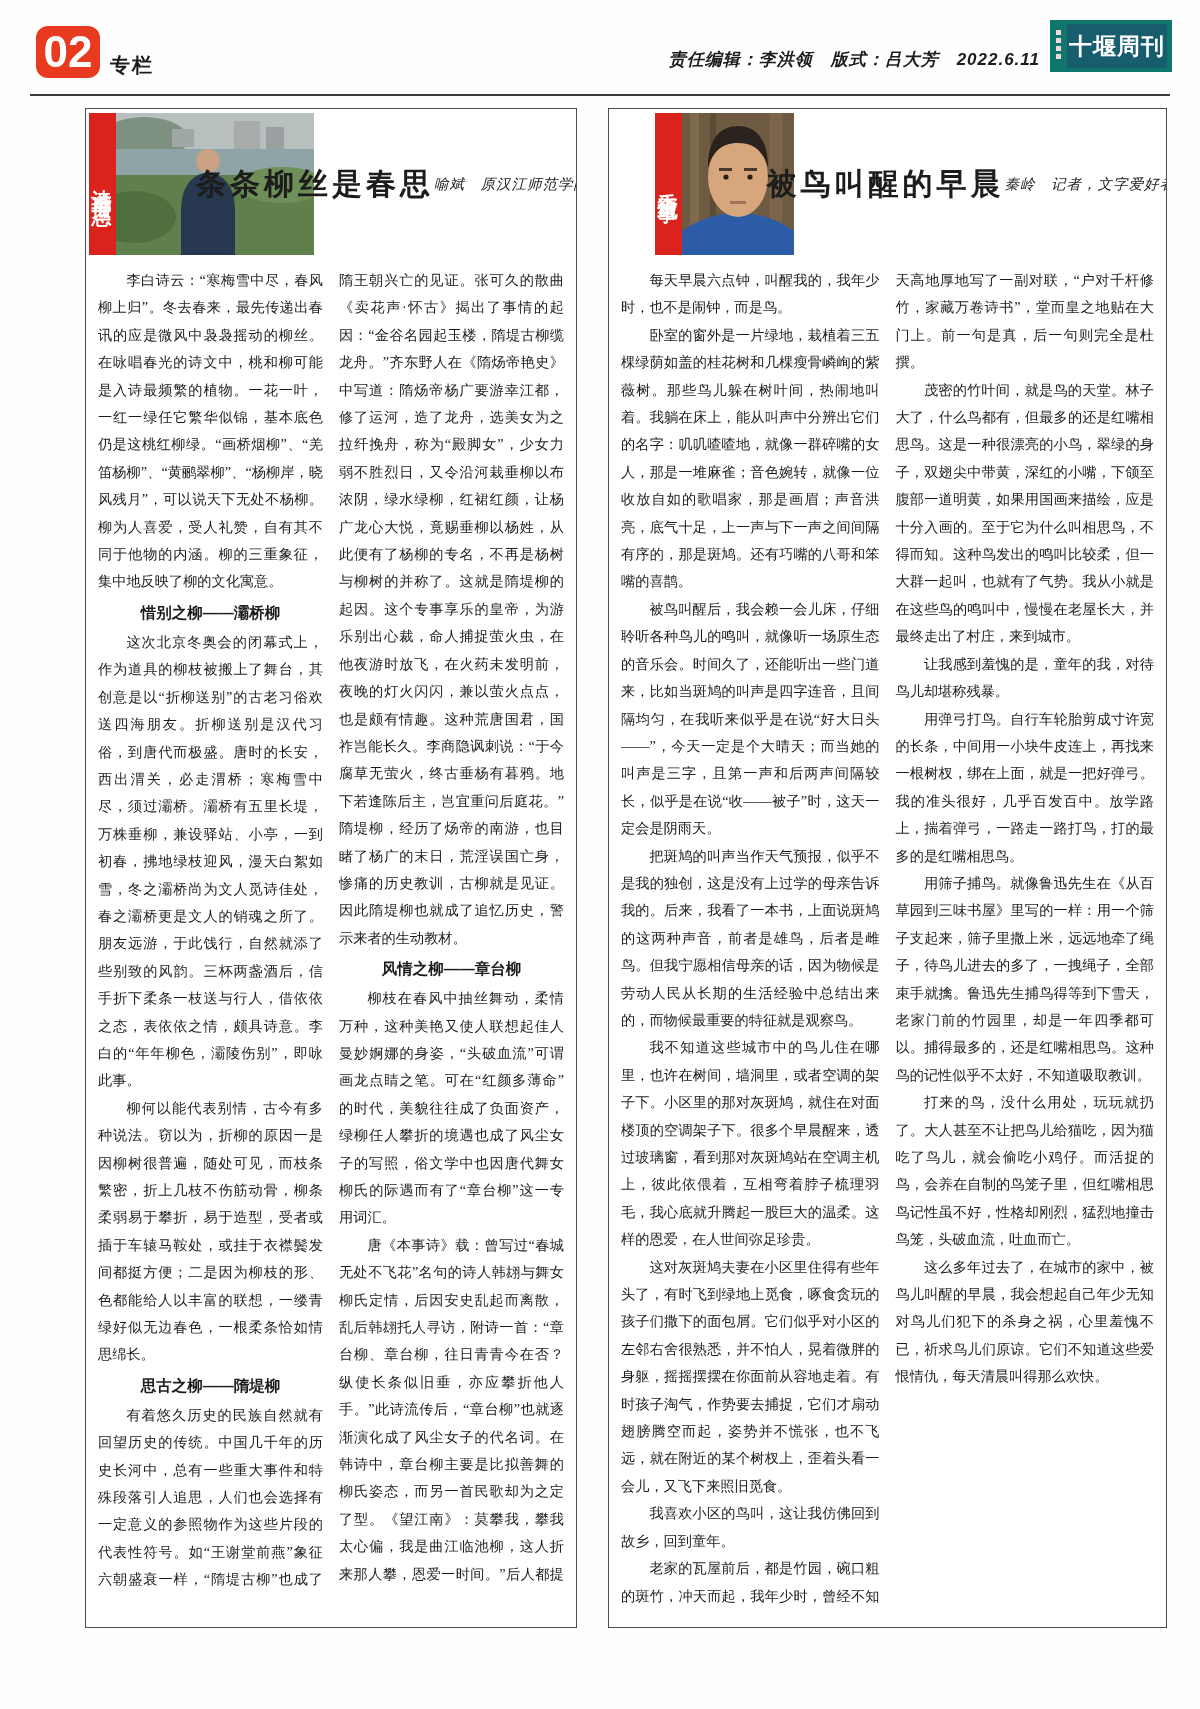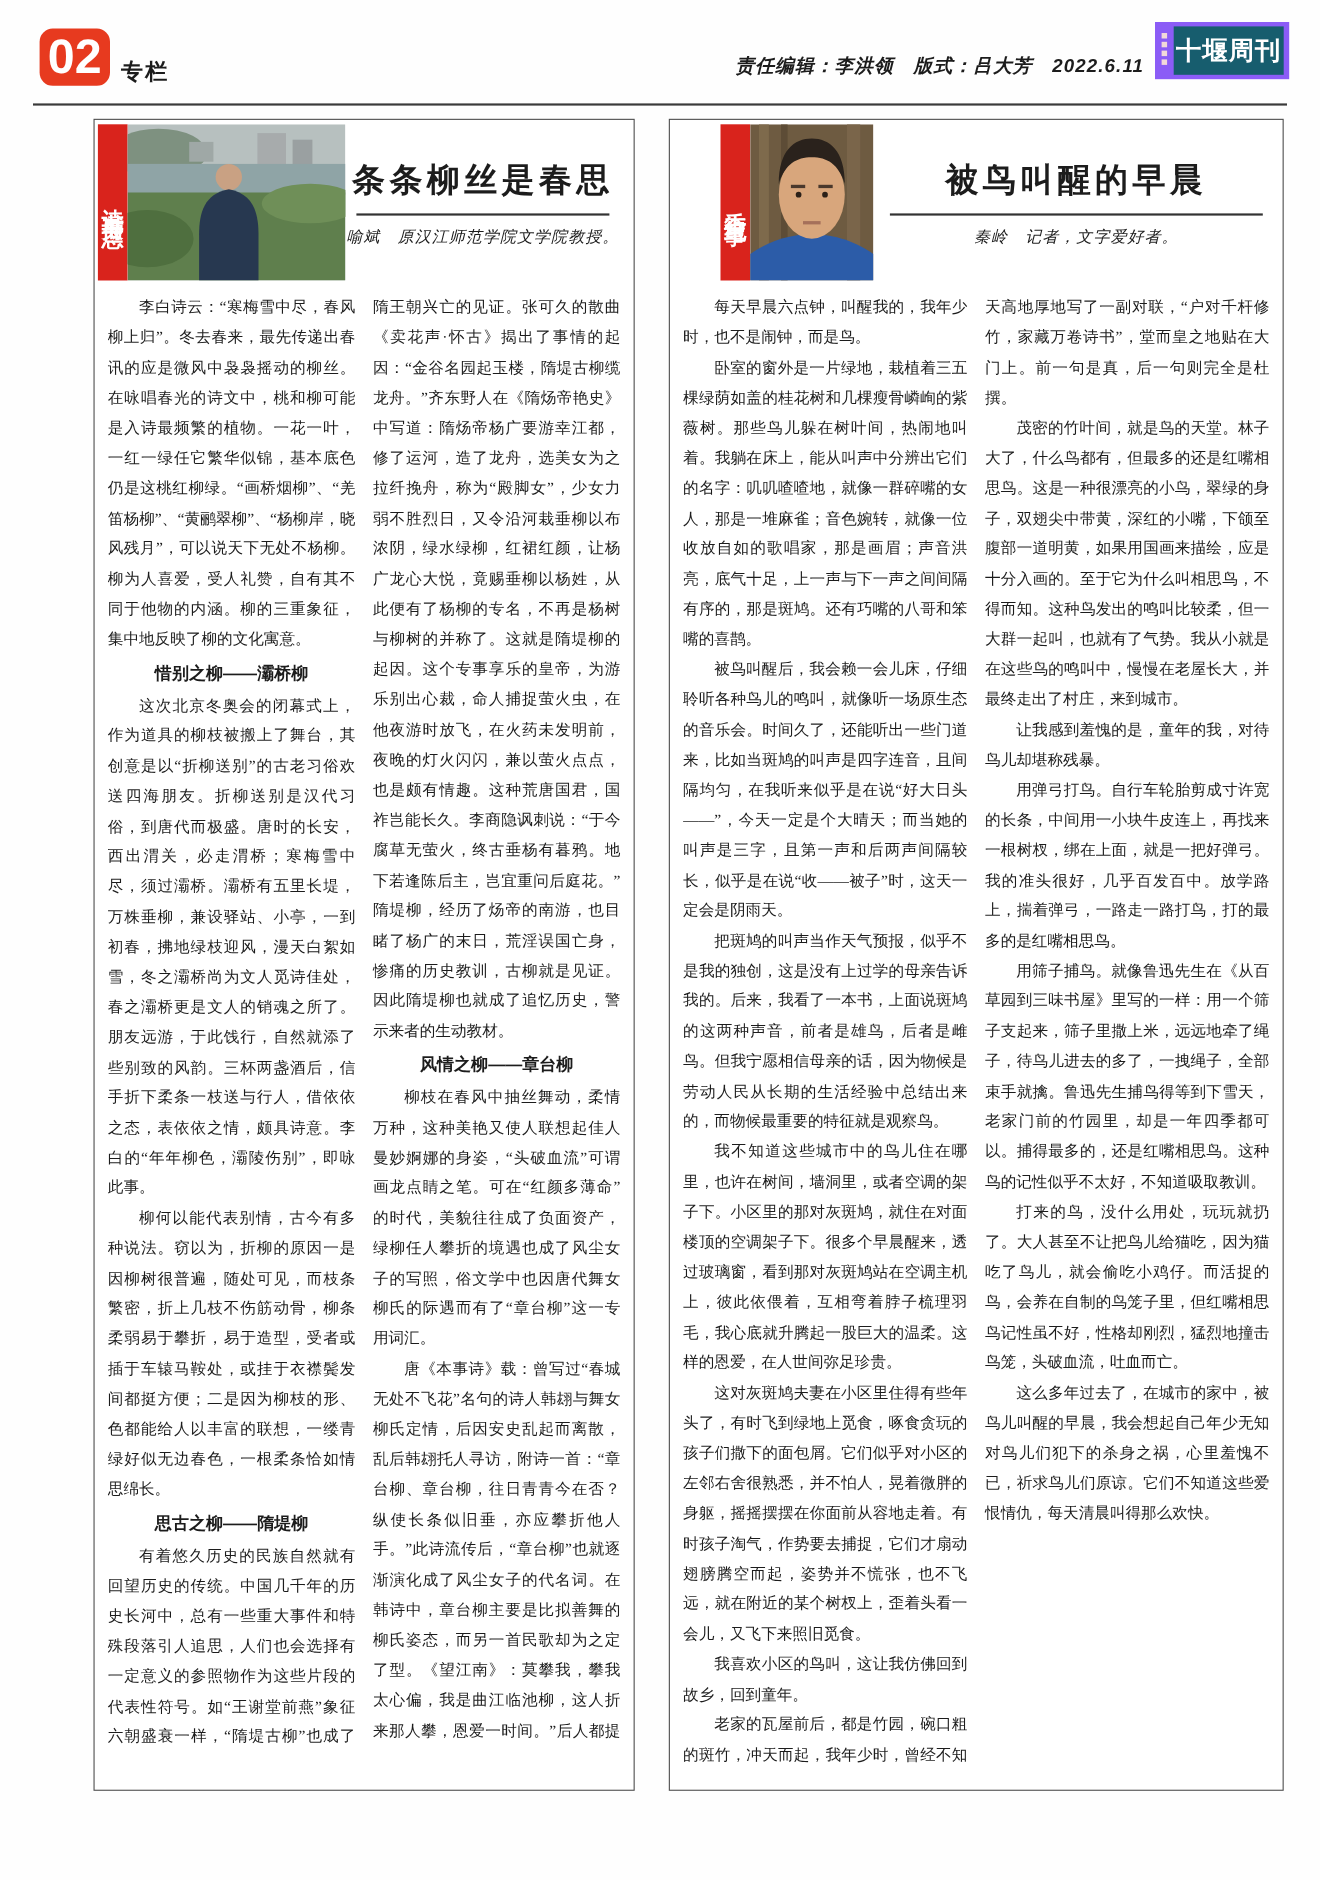--- a/index.html
+++ b/index.html
@@ -20,21 +20,21 @@
     font-family:"Liberation Sans","DejaVu Sans",sans-serif;
     font-size:20px;font-weight:bold;letter-spacing:2px;
   }
   .editor-line{
     position:absolute;right:160px;top:48px;
     font-family:"Liberation Sans","DejaVu Sans",sans-serif;
     font-style:italic;font-weight:bold;font-size:17px;letter-spacing:1px;
   }
   .masthead{
     position:absolute;right:28px;top:20px;width:122px;height:52px;
-    background:#8b5cf6;box-sizing:border-box;padding:4px 5px 4px 17px;
+    background:#0f766e;box-sizing:border-box;padding:4px 5px 4px 17px;
   }
   .masthead-inner{
     width:100%;height:100%;background:#175d6e;color:#fff;
     font-family:"Liberation Sans","DejaVu Sans",sans-serif;
     font-size:23px;font-weight:bold;letter-spacing:1px;
     display:flex;align-items:center;justify-content:center;
   }
   .masthead-marks{position:absolute;left:6px;top:10px;display:flex;flex-direction:column;gap:3px;}
   .masthead-marks i{width:5px;height:5px;background:#f2d9d9;display:block;}
   .header-rule{position:absolute;left:30px;top:94px;width:1140px;height:2px;background:#3a3a3a;}
@@ -51,21 +51,21 @@
   .article.left .art-header{margin-left:-9px;}
   .article.right .art-header{margin-left:34px;margin-right:-9px;}
   .tag-strip{
     width:27px;background:#d9231c;color:#fff;flex:0 0 27px;
     font-family:"Liberation Sans","DejaVu Sans",sans-serif;
     font-size:20px;font-weight:bold;
     writing-mode:vertical-rl;text-orientation:upright;letter-spacing:4px;
     display:flex;align-items:center;justify-content:center;
   }
   .photo{flex:0 0 auto;display:block;}
-  .title-block{flex:1;display:flex;flex-direction:column;align-items:center;justify-content:center;min-width:0;}
+  .title-block{flex:1;display:flex;align-items:center;justify-content:center;min-width:0;}
   .art-title{
     margin:0;font-size:30px;font-weight:900;letter-spacing:4px;white-space:nowrap;
     font-family:"Liberation Serif","DejaVu Serif",serif;
   }
   .title-rule{width:92%;height:2px;background:#333;margin:9px 0 10px 0;}
   .byline{font-size:14.5px;font-style:italic;letter-spacing:1px;white-space:nowrap;}
 
   .art-body{
     column-count:2;column-gap:16px;column-fill:auto;
     height:1348px;overflow:hidden;

